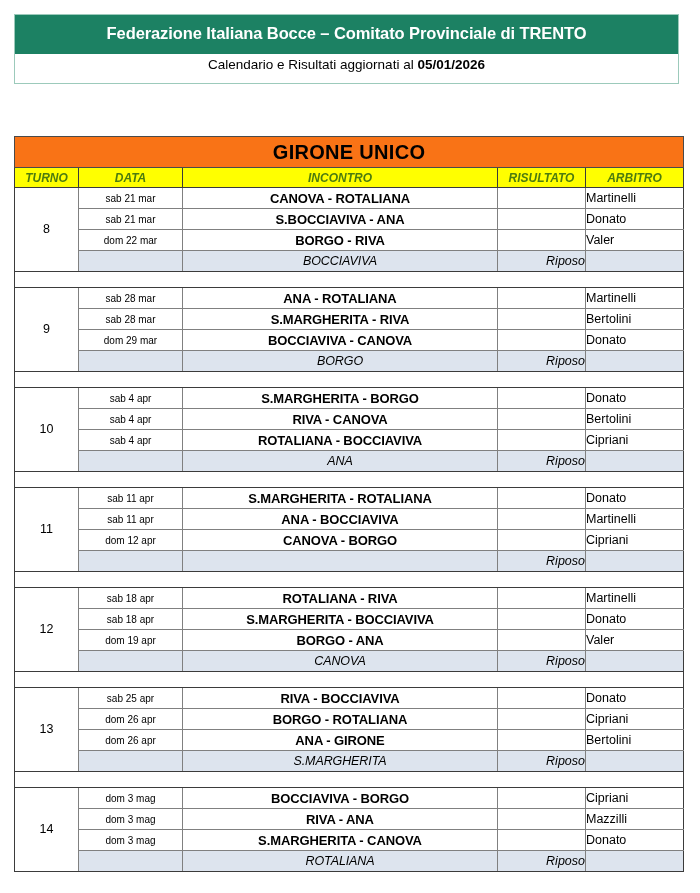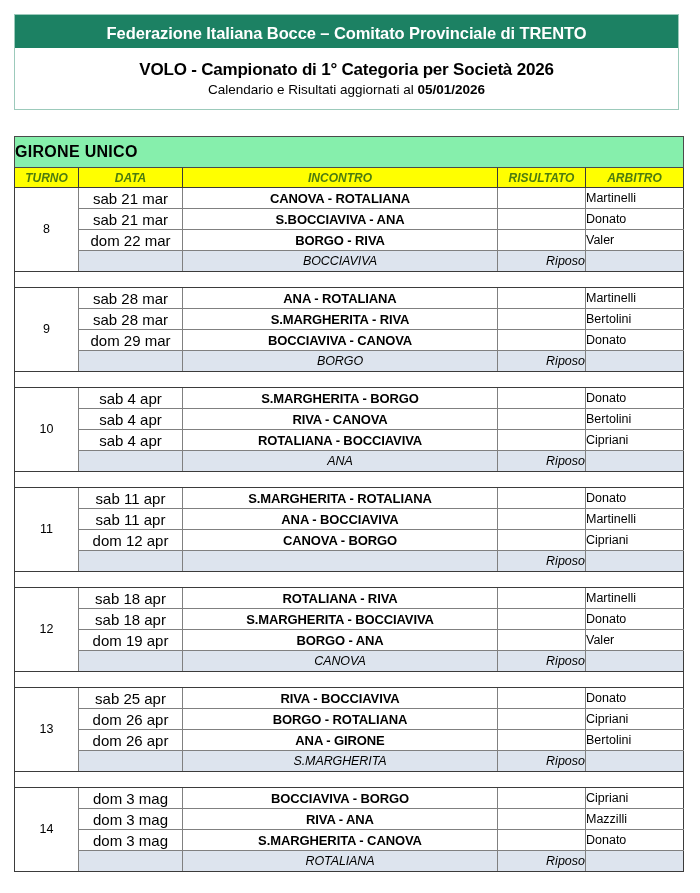--- a/index.html
+++ b/index.html
@@ -25,21 +25,21 @@
     border: 1px solid #9ccabb;
     background: #ffffff;
   }
   .fed-band {
     background: #1c8163;
     color: #ffffff;
     text-align: center;
     font-weight: bold;
     font-size: 16.5px;
     line-height: 1;
-    padding: 10px 4px 6px 4px;
+    padding: 10px 4px 12px 4px;
     letter-spacing: -0.1px;
   }
   .champ-title {
     text-align: center;
     font-weight: bold;
     font-size: 17px;
     color: #000000;
     padding: 13px 4px 0 4px;
     line-height: 1.1;
     letter-spacing: -0.2px;
@@ -66,24 +66,25 @@
     border: 1px solid #808080;
     padding: 0;
     height: 20px;
     font-size: 12.5px;
     vertical-align: middle;
     background: #ffffff;
   }
 
   
   .girone-banner td {
-    background: #86efac;
+    background: #f97316;
     border: 1px solid #4a4a4a;
-    font-weight: bold;
-    font-size: 16px;
+    text-align: center;
+    font-weight: bold;
+    font-size: 20px;
     height: 30px;
     letter-spacing: 0.3px;
   }
 
   
   .colhead td {
     background: #ffff00;
     border: 1px solid #3b3b3b;
     text-align: center;
     font-style: italic;
@@ -100,21 +101,21 @@
     font-weight: normal;
     border-left: 1px solid #3b3b3b !important;
     border-top: 1px solid #3b3b3b !important;
     border-bottom: 1px solid #3b3b3b !important;
     border-right: 1px solid #808080 !important;
     background: #ffffff;
     line-height: 1;
   }
   td.c-data {
     text-align: center;
-    font-size: 15px;
+    font-size: 10px;
   }
   td.c-incontro {
     text-align: center;
     font-weight: bold;
     font-size: 13px;
     letter-spacing: -0.1px;
   }
   td.c-risultato {
     text-align: right;
     font-size: 12.5px;
@@ -151,21 +152,20 @@
     border-right: 1px solid #3b3b3b;
     border-top: 1px solid #3b3b3b;
     border-bottom: 1px solid #3b3b3b;
   }
 </style>
 </head>
 <body>
 
 <div class="header-card">
   <div class="fed-band">Federazione Italiana Bocce – Comitato Provinciale di TRENTO</div>
-  <div class="champ-title">VOLO - Campionato di 1° Categoria per Società 2026</div>
   <div class="champ-sub">
     <span>Calendario e Risultati aggiornati al </span><b>05/01/2026</b>
   </div>
 </div>
 
 <table class="calendar">
   <colgroup>
     <col style="width:64px">
     <col style="width:104px">
     <col style="width:315px">

